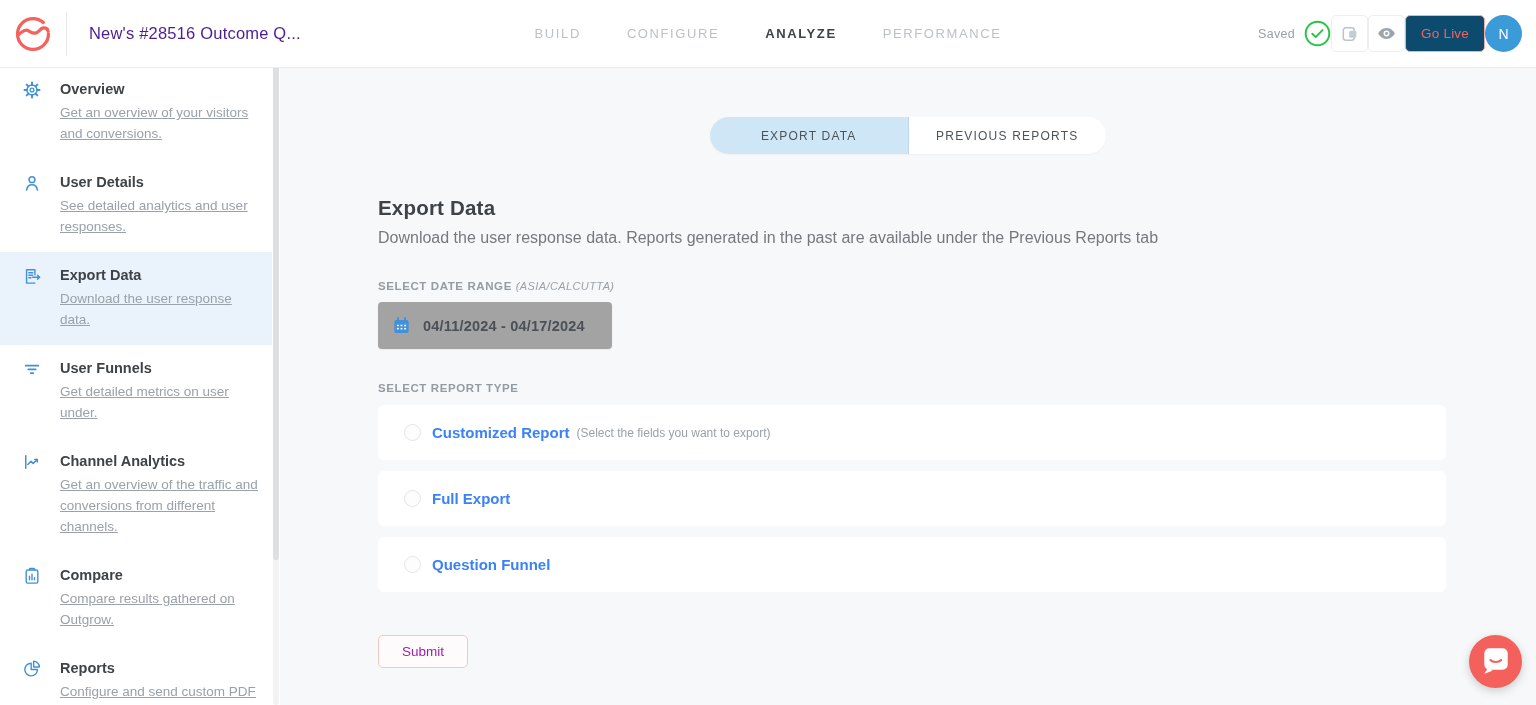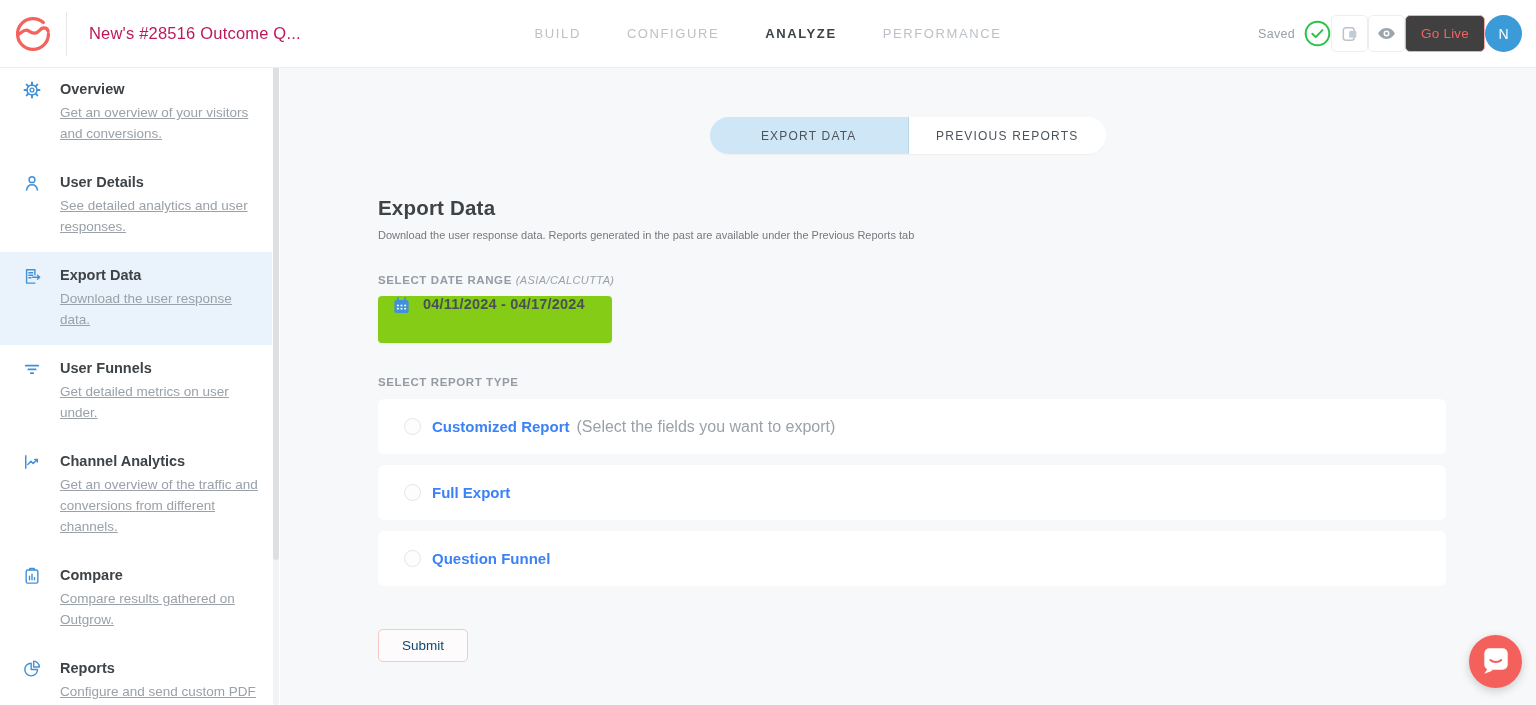--- a/index.html
+++ b/index.html
@@ -5,30 +5,30 @@
   * { margin:0; padding:0; box-sizing:border-box; }
   html,body { width:1536px; height:705px; overflow:hidden; }
   body { font-family:"Liberation Sans", sans-serif; background:#fff; color:#3e4347; }
   .app { position:relative; width:1536px; height:705px; overflow:hidden; }
 
   
   .header { position:absolute; top:0; left:0; right:0; height:68px; background:#fff;
             border-bottom:1px solid #ececee; display:flex; align-items:center; z-index:5; }
   .logo-wrap { width:66px; display:flex; justify-content:center; align-items:center; }
   .header-divider { width:1px; height:44px; background:#e8e8ea; }
-  .doc-title { margin-left:22px; font-size:16.5px; color:#be185d; letter-spacing:.2px; white-space:nowrap; }
+  .doc-title { margin-left:22px; font-size:16.5px; color:#4c1d95; letter-spacing:.2px; white-space:nowrap; }
   .top-nav { position:absolute; left:50%; transform:translateX(-50%); display:flex; gap:46px;justify-content:center; }
   .top-nav .nav-item { font-size:13px; letter-spacing:1.6px; color:#bcc1c7; cursor:pointer; }
   .top-nav .nav-item.active { color:#3d4347; font-weight:700; }
   .header-right { position:absolute; right:14px; display:flex; align-items:center; }
   .saved-wrap { display:flex; align-items:center; gap:9px; }
   .saved-label { font-size:12.5px; color:#9aa0a6; letter-spacing:.3px; }
   .icon-btn { width:37px; height:37px; background:#fff; border:1px solid #eceeef; border-radius:5px;
               display:flex; align-items:center; justify-content:center; cursor:pointer; }
-  .go-live-btn { height:37px; padding:0 15px; background:#404040; border:1px solid #f6aba8; border-radius:5px;
+  .go-live-btn { height:37px; padding:0 15px; background:#0c4a6e; border:1px solid #f6aba8; border-radius:5px;
                  color:#f4625e; font-size:13.5px; font-family:inherit; letter-spacing:.2px; cursor:pointer; }
   .avatar { width:37px; height:37px; border-radius:50%; background:#3b9ad8; color:#fff; font-size:14px;
             display:flex; align-items:center; justify-content:center; cursor:pointer; }
 
   
   .sidebar { position:absolute; top:58px; left:0; bottom:0; width:280px; background:#fff; overflow:hidden; }
   .sb-items { width:272px; padding-top:8px; }
   .sb-item { display:flex; padding:13px 10px 15px 22px; cursor:pointer; }
   .sb-item.active { background:#eaf3fb; }
   .sb-icon { width:38px; flex:0 0 38px; padding-top:1px; }
@@ -40,37 +40,37 @@
   
   .main { position:absolute; top:68px; left:280px; right:0; bottom:0; background:#f7f8f9; overflow:hidden; }
   .tab-pill { width:396px; height:37px; margin:49px auto 0; display:flex; border-radius:19px; overflow:hidden;
               background:#fff; box-shadow:0 1px 2px rgba(0,0,0,.04); }
   .tab { flex:1; display:flex; align-items:center; justify-content:center; font-size:12px; letter-spacing:1.2px;
          color:#4c545b; cursor:pointer; background:#fff; }
   .tab.active { background:#cfe6f7; border-right:1px solid #b9d8ec; }
 
   .content { padding:42px 90px 0 98px; }
   .page-title { font-size:20.5px; font-weight:700; color:#3e4347; letter-spacing:.2px; }
-  .page-sub { font-size:11px; color:#75797e; margin-top:9px; }
+  .page-sub { font-size:16px; color:#75797e; margin-top:9px; }
 
   .field-label { margin-top:33px; font-size:11.5px; letter-spacing:.6px; color:#959ba2; font-weight:700; }
   .field-label .tz { font-style:italic; font-weight:400; font-size:11px; color:#9ba1a8; letter-spacing:.4px; }
 
-  .date-box { margin-top:10px; width:234px; height:47px; background:#84cc16; border-radius:4px;
-              box-shadow:0 1px 2px rgba(0,0,0,.05); display:flex; align-items:flex-start; padding:0 14px; gap:12px; cursor:pointer; }
+  .date-box { margin-top:10px; width:234px; height:47px; background:#a3a3a3; border-radius:4px;
+              box-shadow:0 1px 2px rgba(0,0,0,.05); display:flex; align-items:center; padding:0 14px; gap:12px; cursor:pointer; }
   .date-value { font-size:14.5px; color:#4a5055; font-weight:700; letter-spacing:.2px; }
 
   .options { margin-top:11px; }
   .option-row { height:55px; background:#fff; border-radius:6px; display:flex; align-items:center;
                 padding:0 26px; margin-bottom:11px; cursor:pointer; }
   .radio { width:17px; height:17px; border-radius:50%; border:1.5px solid #e3e5e7; background:#fdfdfd; flex:0 0 17px; }
   .option-label { margin-left:11px; font-size:15px; font-weight:700; color:#3b82f6; }
-  .option-hint { margin-left:7px; font-size:16px; color:#9aa1a8; }
-
-  .submit-btn { margin-top:32px; padding:8px 23px; font-size:13.5px; font-family:inherit; color:#0c4a6e;
+  .option-hint { margin-left:7px; font-size:12px; color:#9aa1a8; }
+
+  .submit-btn { margin-top:32px; padding:8px 23px; font-size:13.5px; font-family:inherit; color:#a21caf;
                 background:#fdfbfb; border:1px solid #f7c7c5; border-radius:5px; cursor:pointer; }
 
   
   .chat-launcher { position:absolute; right:14px; bottom:17px; width:53px; height:53px; border-radius:50%;
                    background:#f4605c; box-shadow:0 3px 10px rgba(0,0,0,.18); display:flex; align-items:center;
                    justify-content:center; cursor:pointer; z-index:6; }
 </style>
 </head>
 <body>
 

